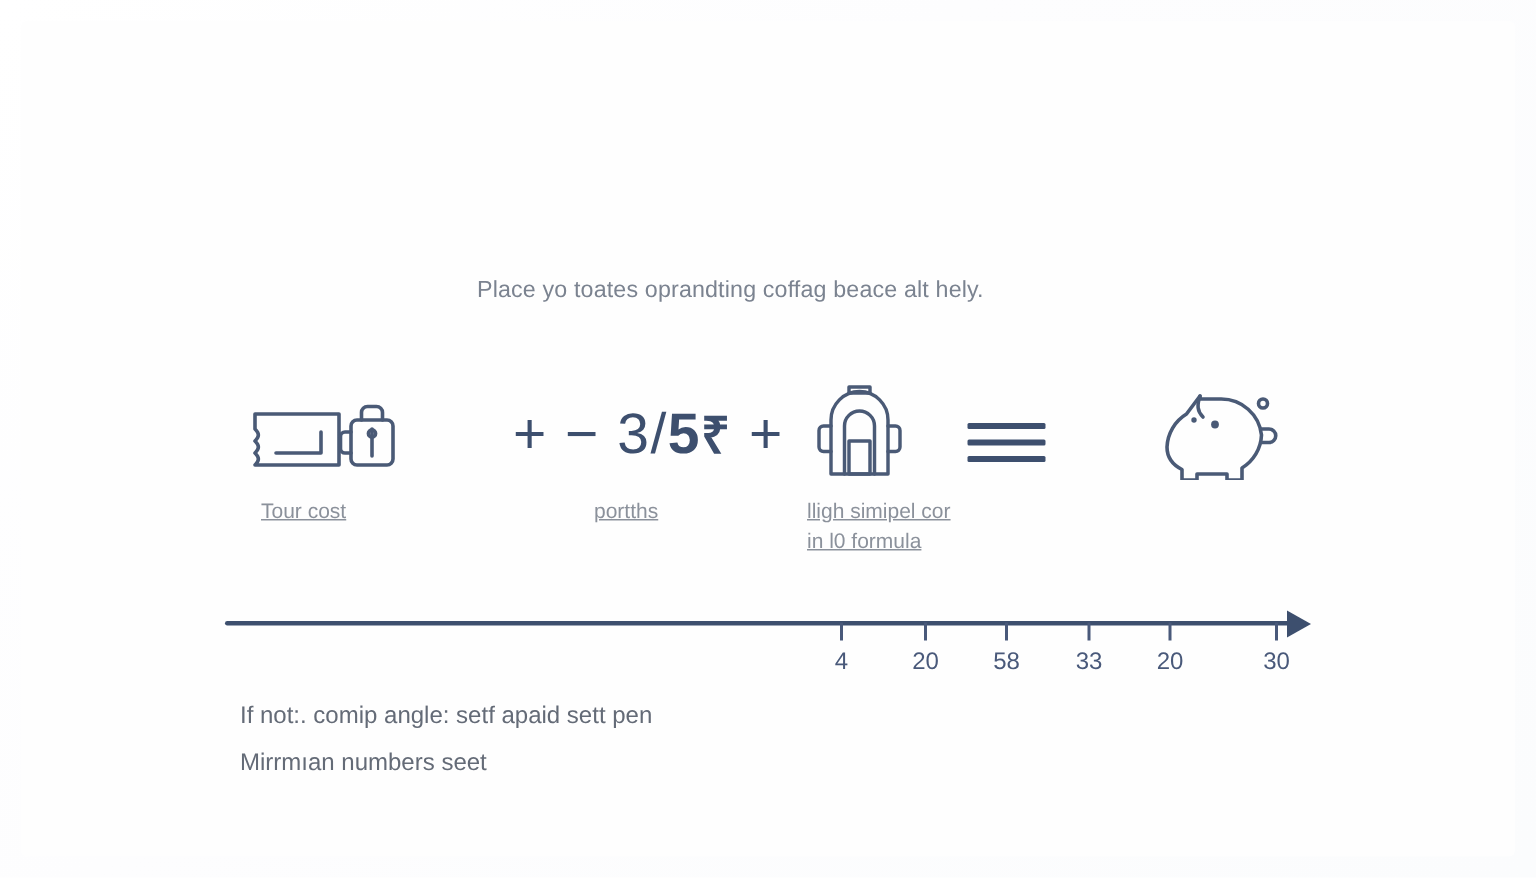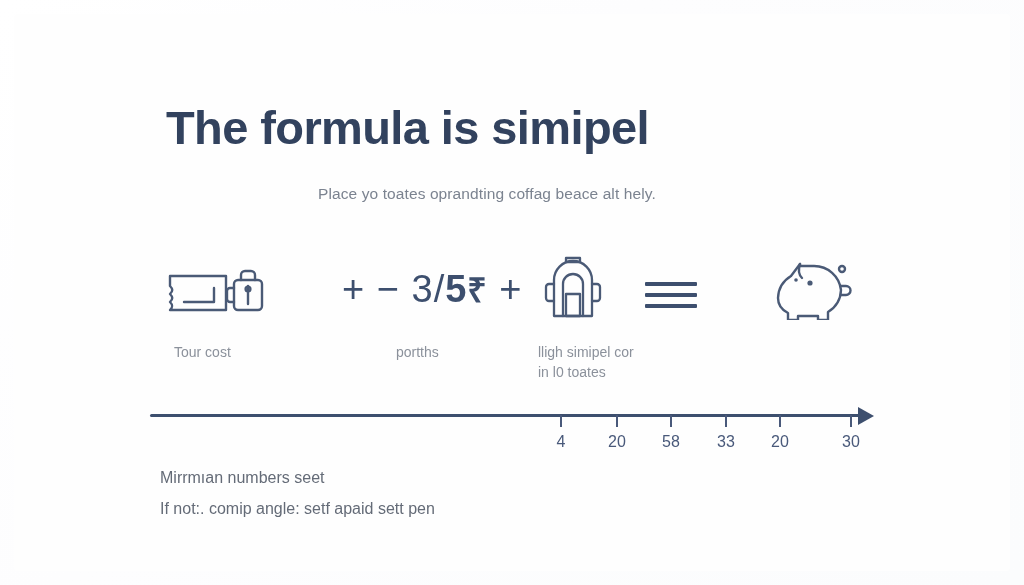--- a/index.html
+++ b/index.html
@@ -62,25 +62,25 @@
   }
   .f-item {
     position: absolute;
   }
   .f-icon {
     height: 62px;
     display: flex;
     align-items: center;
   }
   .f-label {
-    margin-top: 12px;
     font-size: 14px;
     line-height: 20px;
     color: #8b919b;
     white-space: nowrap;
+    text-decoration: underline;
   }
 
   
   .icon-ticket-lug { position: absolute; left: 14px; top: 10px; }
   .lbl-tour { position: absolute; left: 24px; top: 80px; }
 
   
   .frac-expr {
     position: absolute;
     left: 192px;
@@ -167,21 +167,20 @@
     line-height: 31px;
     white-space: nowrap;
   }
 </style>
 </head>
 <body>
 
 <div class="slide">
   <div class="slide-frame"></div>
 
-  <div class="title">The formula is simipel</div>
   <div class="subtitle">Place yo toates oprandting coffag beace alt hely.</div>
 
   <div class="formula-row">
 
     <div class="f-item icon-ticket-lug">
       <div class="f-icon">
         <svg width="104" height="58" viewBox="0 0 104 58" fill="none" stroke="#4a5a76" stroke-width="2.4" stroke-linecap="round" stroke-linejoin="round">
           <path d="M6 14 h56 v34 h-56 c3-3 3-5 0-8 c3-3 3-5 0-8 c3-3 3-5 0-8 z"></path>
           <path d="M20 40 h30 v-14"></path>
           <rect x="70" y="18" width="28" height="30" rx="4"></rect>
@@ -206,21 +205,21 @@
           <path d="M21 62 V30 a10 10 0 0 1 10-10 a10 10 0 0 1 10 10 v32"></path>
           <path d="M24 4 h14 v4 h-14 z"></path>
           <path d="M12 30 h-5 a3 3 0 0 0 -3 3 v11 a3 3 0 0 0 3 3 h5"></path>
           <path d="M50 30 h5 a3 3 0 0 1 3 3 v11 a3 3 0 0 1 -3 3 h-5"></path>
           <path d="M24 40 h14 v22 h-14 z"></path>
         </svg>
       </div>
     </div>
     <div class="f-label lbl-backpack">
       <div>lligh simipel cor</div>
-      <div>in l0 toates</div>
+      <div>in l0 formula</div>
     </div>
 
     <div class="triple">
       <span></span>
       <span></span>
       <span></span>
     </div>
 
     <div class="f-item icon-piggy">
       <div class="f-icon">
@@ -251,17 +250,17 @@
         <div class="tick" style="left: 575px;"></div>
         <div class="tick-label" style="left: 576px;">33</div>
         <div class="tick" style="left: 629px;"></div>
         <div class="tick-label" style="left: 630px;">20</div>
         <div class="tick" style="left: 700px;"></div>
         <div class="tick-label" style="left: 701px;">30</div>
       </div>
   </div>
 
   <div class="footnotes">
+    <div class="fn">If not:. comip angle: setf apaid sett pen</div>
     <div class="fn">Mirrmıan numbers seet</div>
-    <div class="fn">If not:. comip angle: setf apaid sett pen</div>
   </div>
 
 </div>
 
 </body></html>

